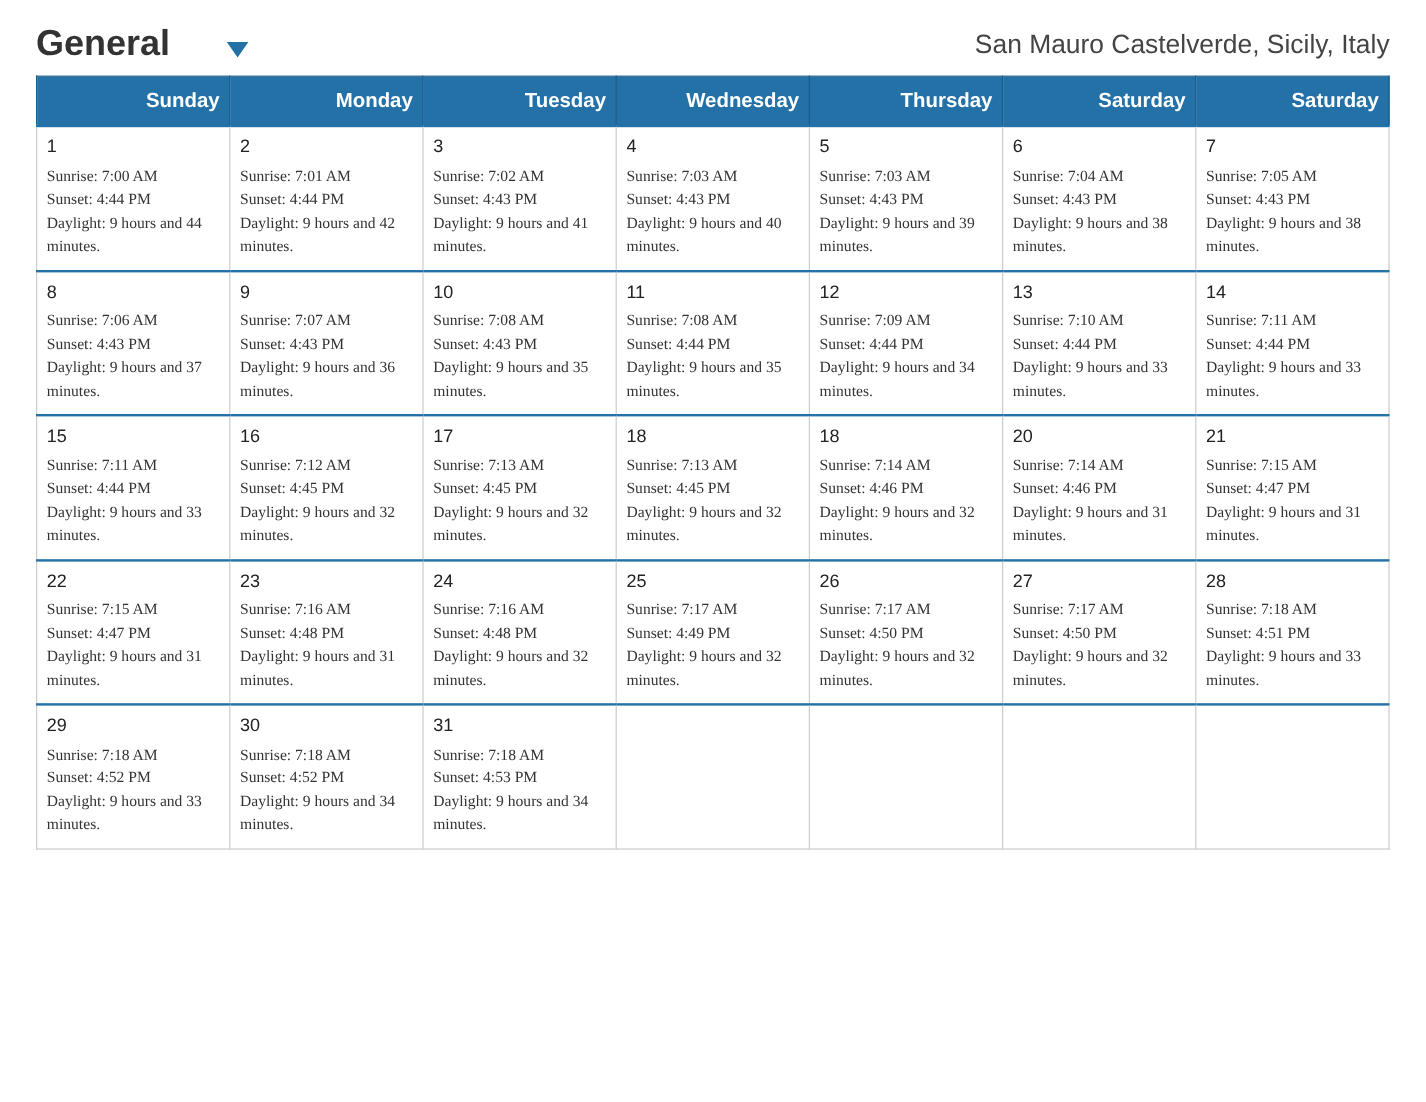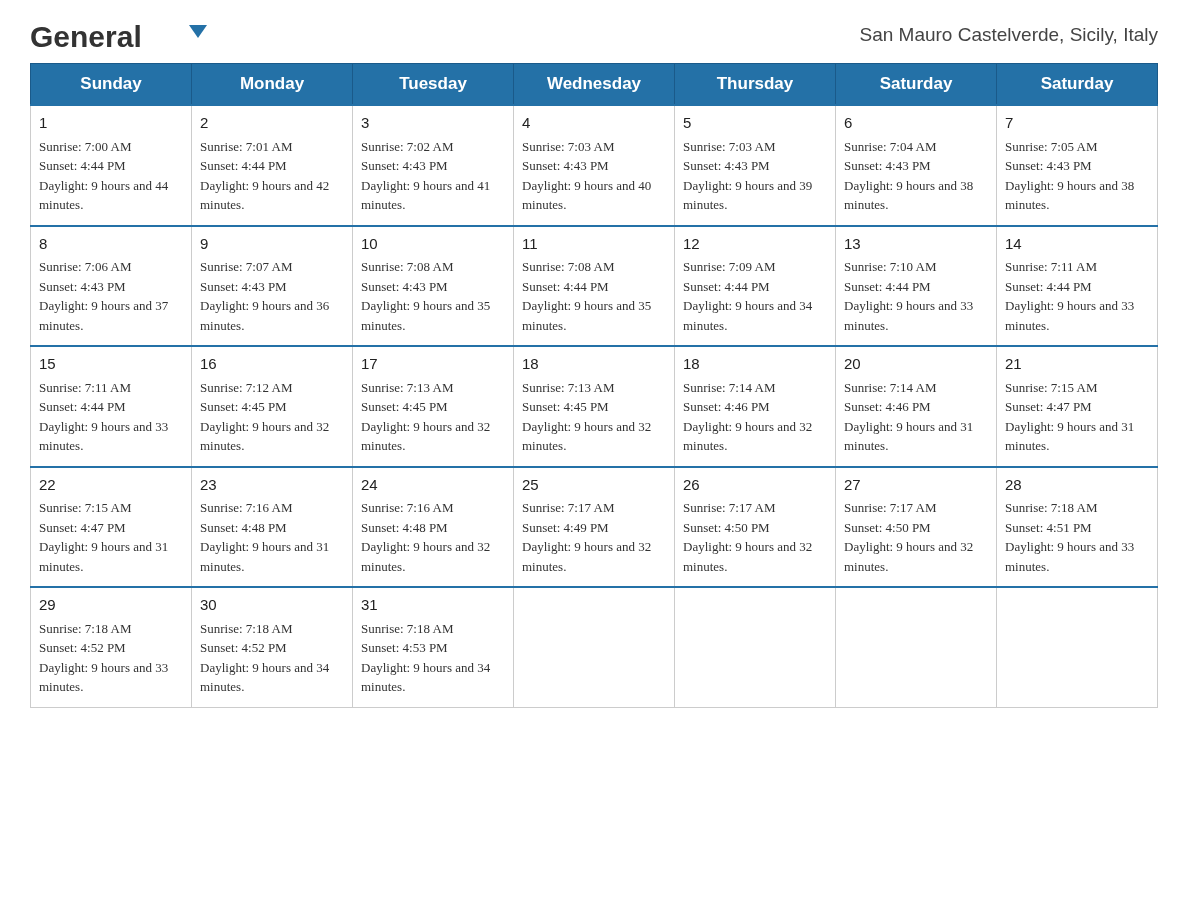--- a/index.html
+++ b/index.html
@@ -20,36 +20,36 @@
     .title-area {
       text-align: right;
     }
     .month-title {
       font-size: 52px;
       font-weight: bold;
       color: #222;
       line-height: 1.1;
     }
     .location-title {
-      font-size: 19px;
+      font-size: 22px;
       color: #444;
       margin-top: 4px;
     }
     .calendar-table {
       width: 100%;
       border-collapse: collapse;
       margin-top: 10px;
     }
     .calendar-table th {
       background-color: #2471a7;
       color: #fff;
       font-size: 17px;
       font-weight: bold;
       padding: 10px 8px;
-      text-align: center;
+      text-align: right;
       border: 1px solid #1a5a8a;
     }
     .calendar-table td {
       vertical-align: top;
       padding: 6px 8px 10px 8px;
       border: 1px solid #ccc;
       width: calc(100% / 7);
       font-size: 13px;
       line-height: 1.5;
       min-height: 100px;
@@ -77,21 +77,21 @@
       background: #fff;
     }
     
     .logo-wrapper {
       display: flex;
       flex-direction: column;
       line-height: 1.1;
     }
     .logo-row1 {
       display: flex;
-      align-items: flex-start;
+      align-items: center;
       gap: 44px;
     }
     .logo-g { color: #333; font-size: 30px; font-weight: bold; }
     .logo-arrow {
       display: inline-block;
       width: 0; height: 0;
       border-left: 9px solid transparent;
       border-right: 9px solid transparent;
       border-top: 13px solid #2471a7;
       margin-left: 3px;

